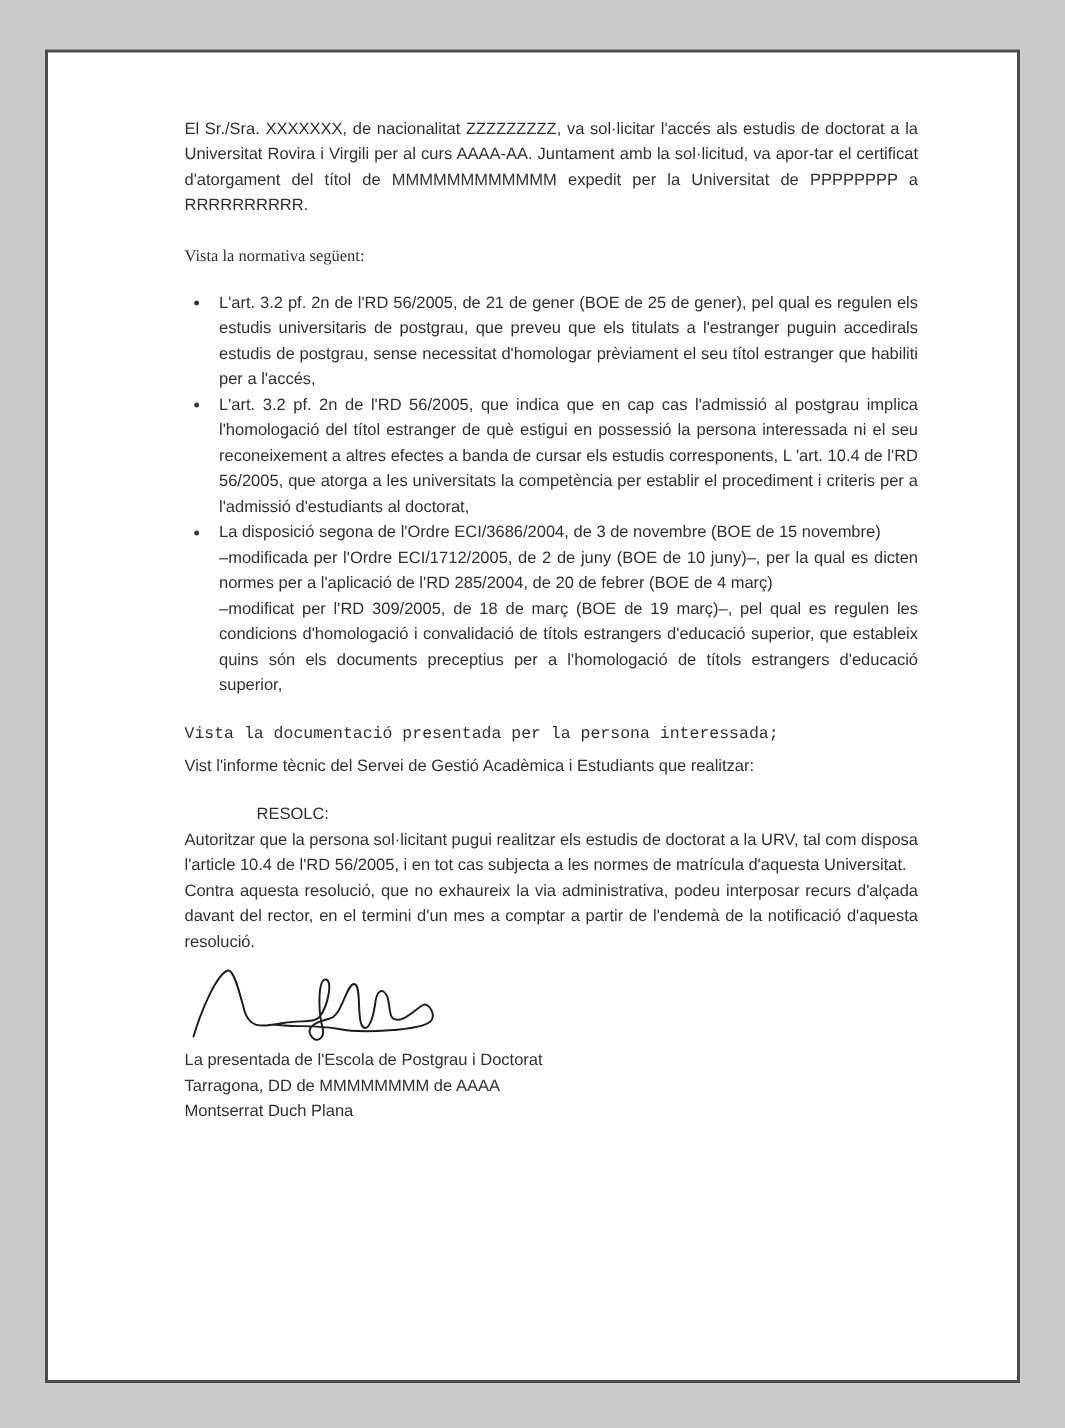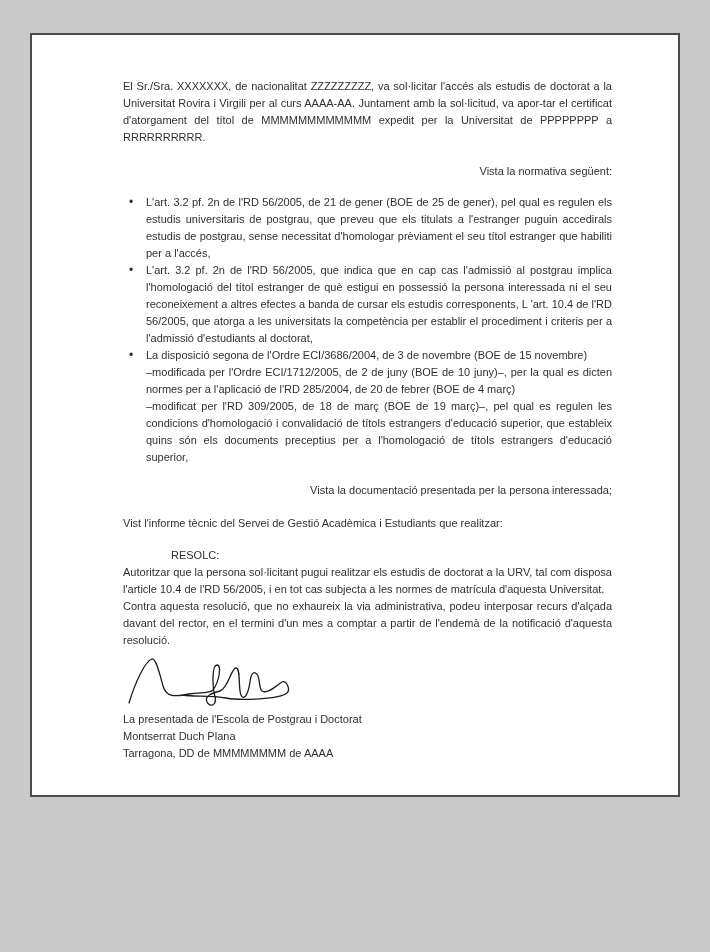--- a/index.html
+++ b/index.html
@@ -9,59 +9,59 @@
     height: 952px;
     background: #c9c9c9;
     font-family: "Liberation Sans", sans-serif;
     -webkit-font-smoothing: antialiased;
   }
   .paper {
     position: absolute;
     left: 30px;
     top: 33px;
     width: 650px;
-    height: 764px;
+    height: 889px;
     background: #ffffff;
     border: 2px solid #4b4b4b;
     box-sizing: border-box;
   }
   .content {
     position: absolute;
     left: 91px;
     top: 43px;
     width: 489px;
     color: #303030;
     font-size: 11px;
     line-height: 17px;
     text-align: justify;
   }
   p { margin: 0; }
   .intro { margin-bottom: 17px; white-space: pre-line; }
-  .heading-line { text-align: right; margin-bottom: 0; }
+  .heading-line { text-align: left; margin-bottom: 0; font-family: Liberation Serif, serif; }
   ul.bullets {
     list-style: none;
     margin: 14px 0 16px 0;
     padding: 0;
   }
   ul.bullets li {
     position: relative;
     padding-left: 23px;
     margin: 0;
     white-space: pre-line;
   }
   ul.bullets li::before {
     content: "\2022";
     position: absolute;
     left: 6px;
     top: 0;
     font-size: 12px;
   }
   ul.bullets.spaced li { margin-bottom: 20px; }
   ul.bullets.spaced { margin-top: 15px; margin-bottom: 0; }
-  .doc-line { text-align: right; margin-bottom: 16px; }
+  .doc-line { text-align: left; margin-bottom: 4px; font-family: Liberation Mono, monospace; }
   .informe-line { text-align: left; margin-bottom: 0; }
   .resolc-label { text-align: left; margin-top: 12px; padding-left: 48px; }
   .resolc-body { margin-bottom: 0; }
   .appeal { margin-bottom: 6px; }
   .signature-wrap {
     height: 52px;
     margin: 2px 0 4px 0;
     text-align: left;
   }
   .signature-wrap svg { display: block; }
@@ -104,18 +104,18 @@
                  C78,37 86,39 90,35 C96,27 99,10 94,10 C89,10 89,31 92,42
                  C94,50 87,53 84,47 C81,41 89,38 97,36 C105,34 108,13 113,13
                  C118,13 115,34 118,40 C121,46 125,40 127,27 C128,17 132,15 135,21
                  C137,25 136,34 139,36 C145,40 155,29 159,27 C163,25 168,34 164,38
                  C157,44 118,46 103,43 C88,40 70,42 60,40" fill="none" stroke="#1c1c1c" stroke-width="1.3" stroke-linecap="round"></path>
       </svg>
     </div>
 
     <div class="signoff">
       <div>La presentada de l'Escola de Postgrau i Doctorat</div>
+      <div>Tarragona, DD de MMMMMMMM de AAAA</div>
       <div>Montserrat Duch Plana</div>
-      <div>Tarragona, DD de MMMMMMMM de AAAA</div>
     </div>
 
   </div>
 </div>
 
 </body></html>

